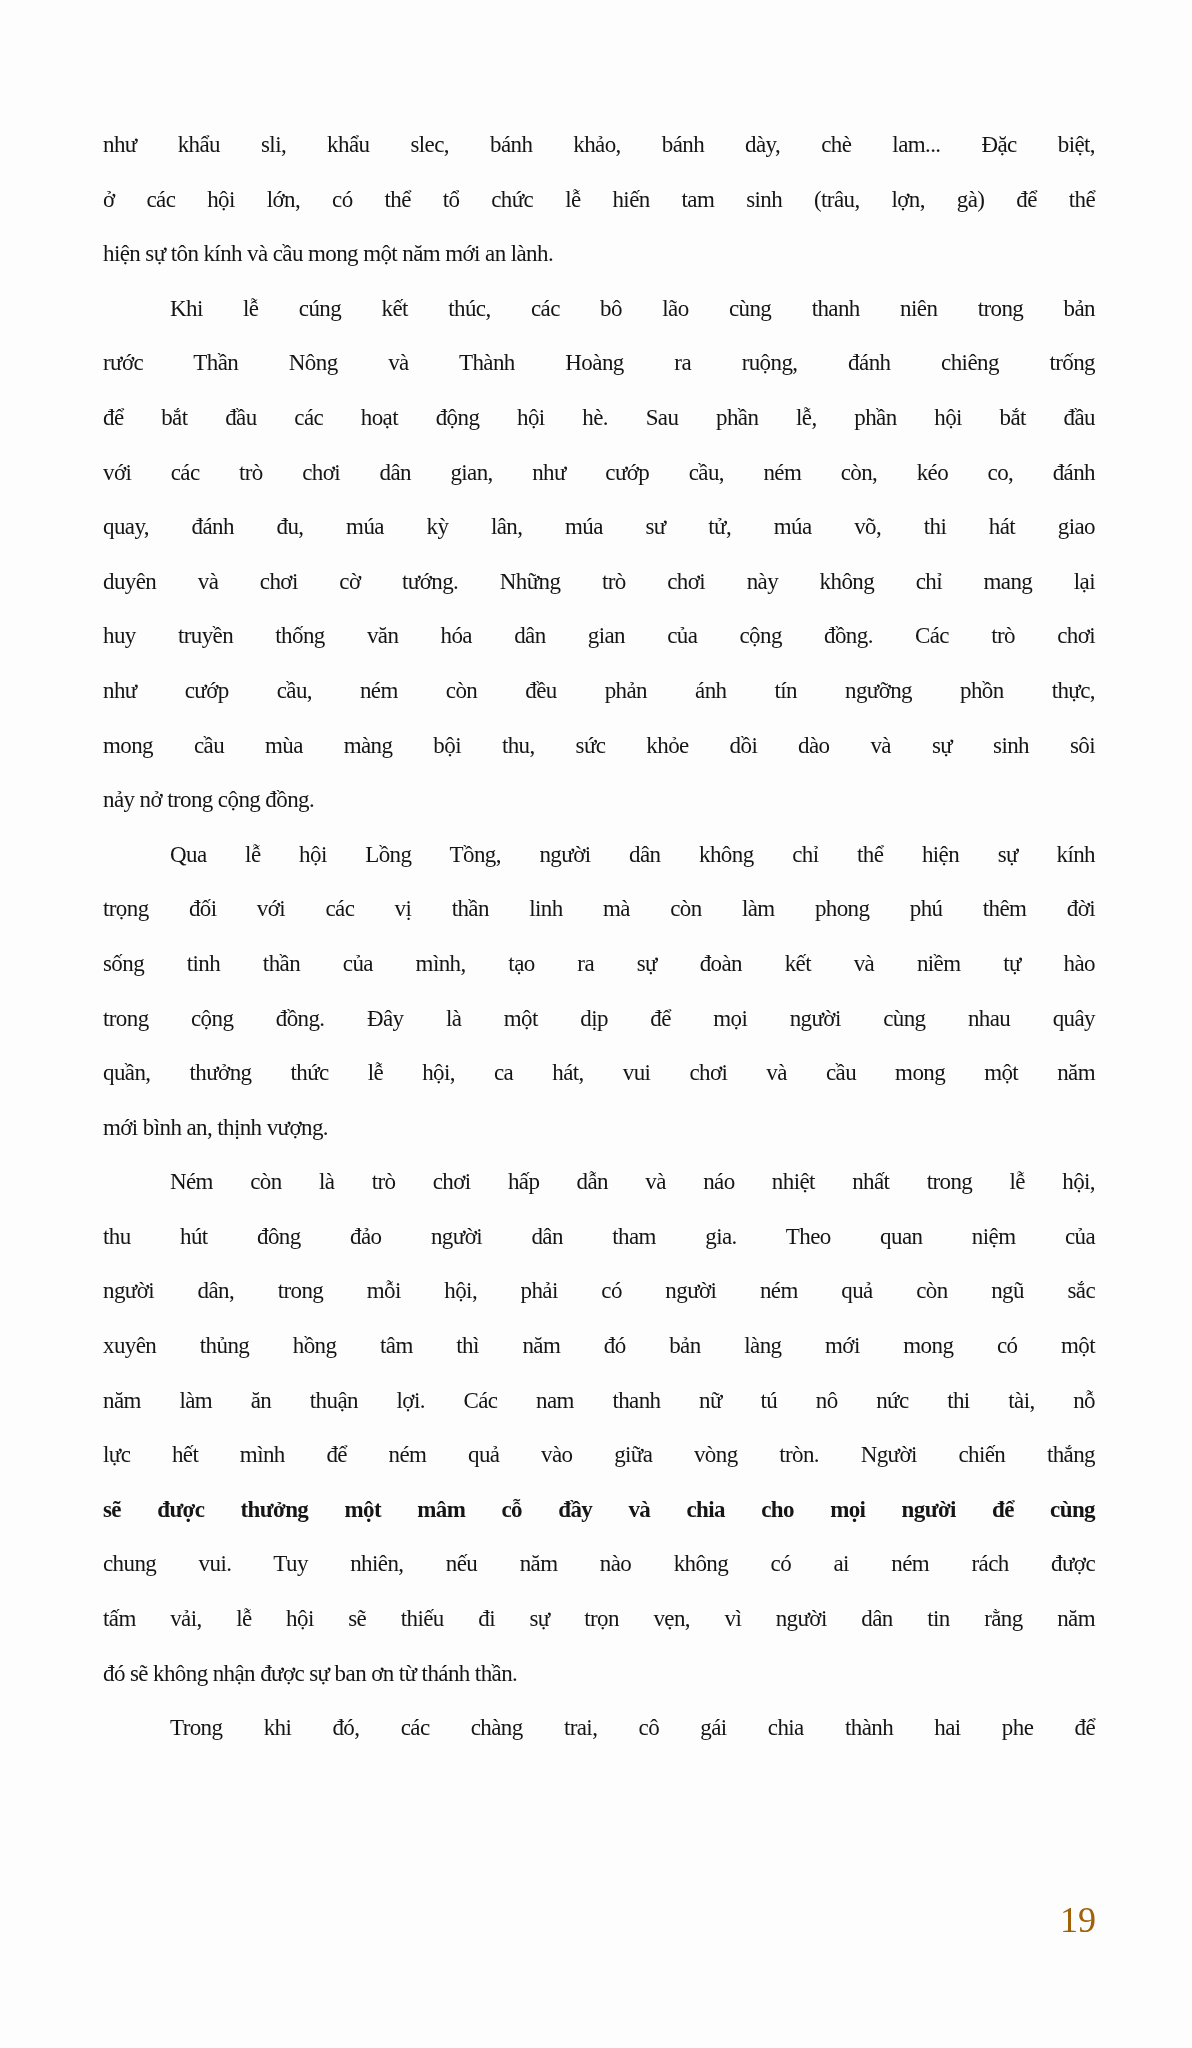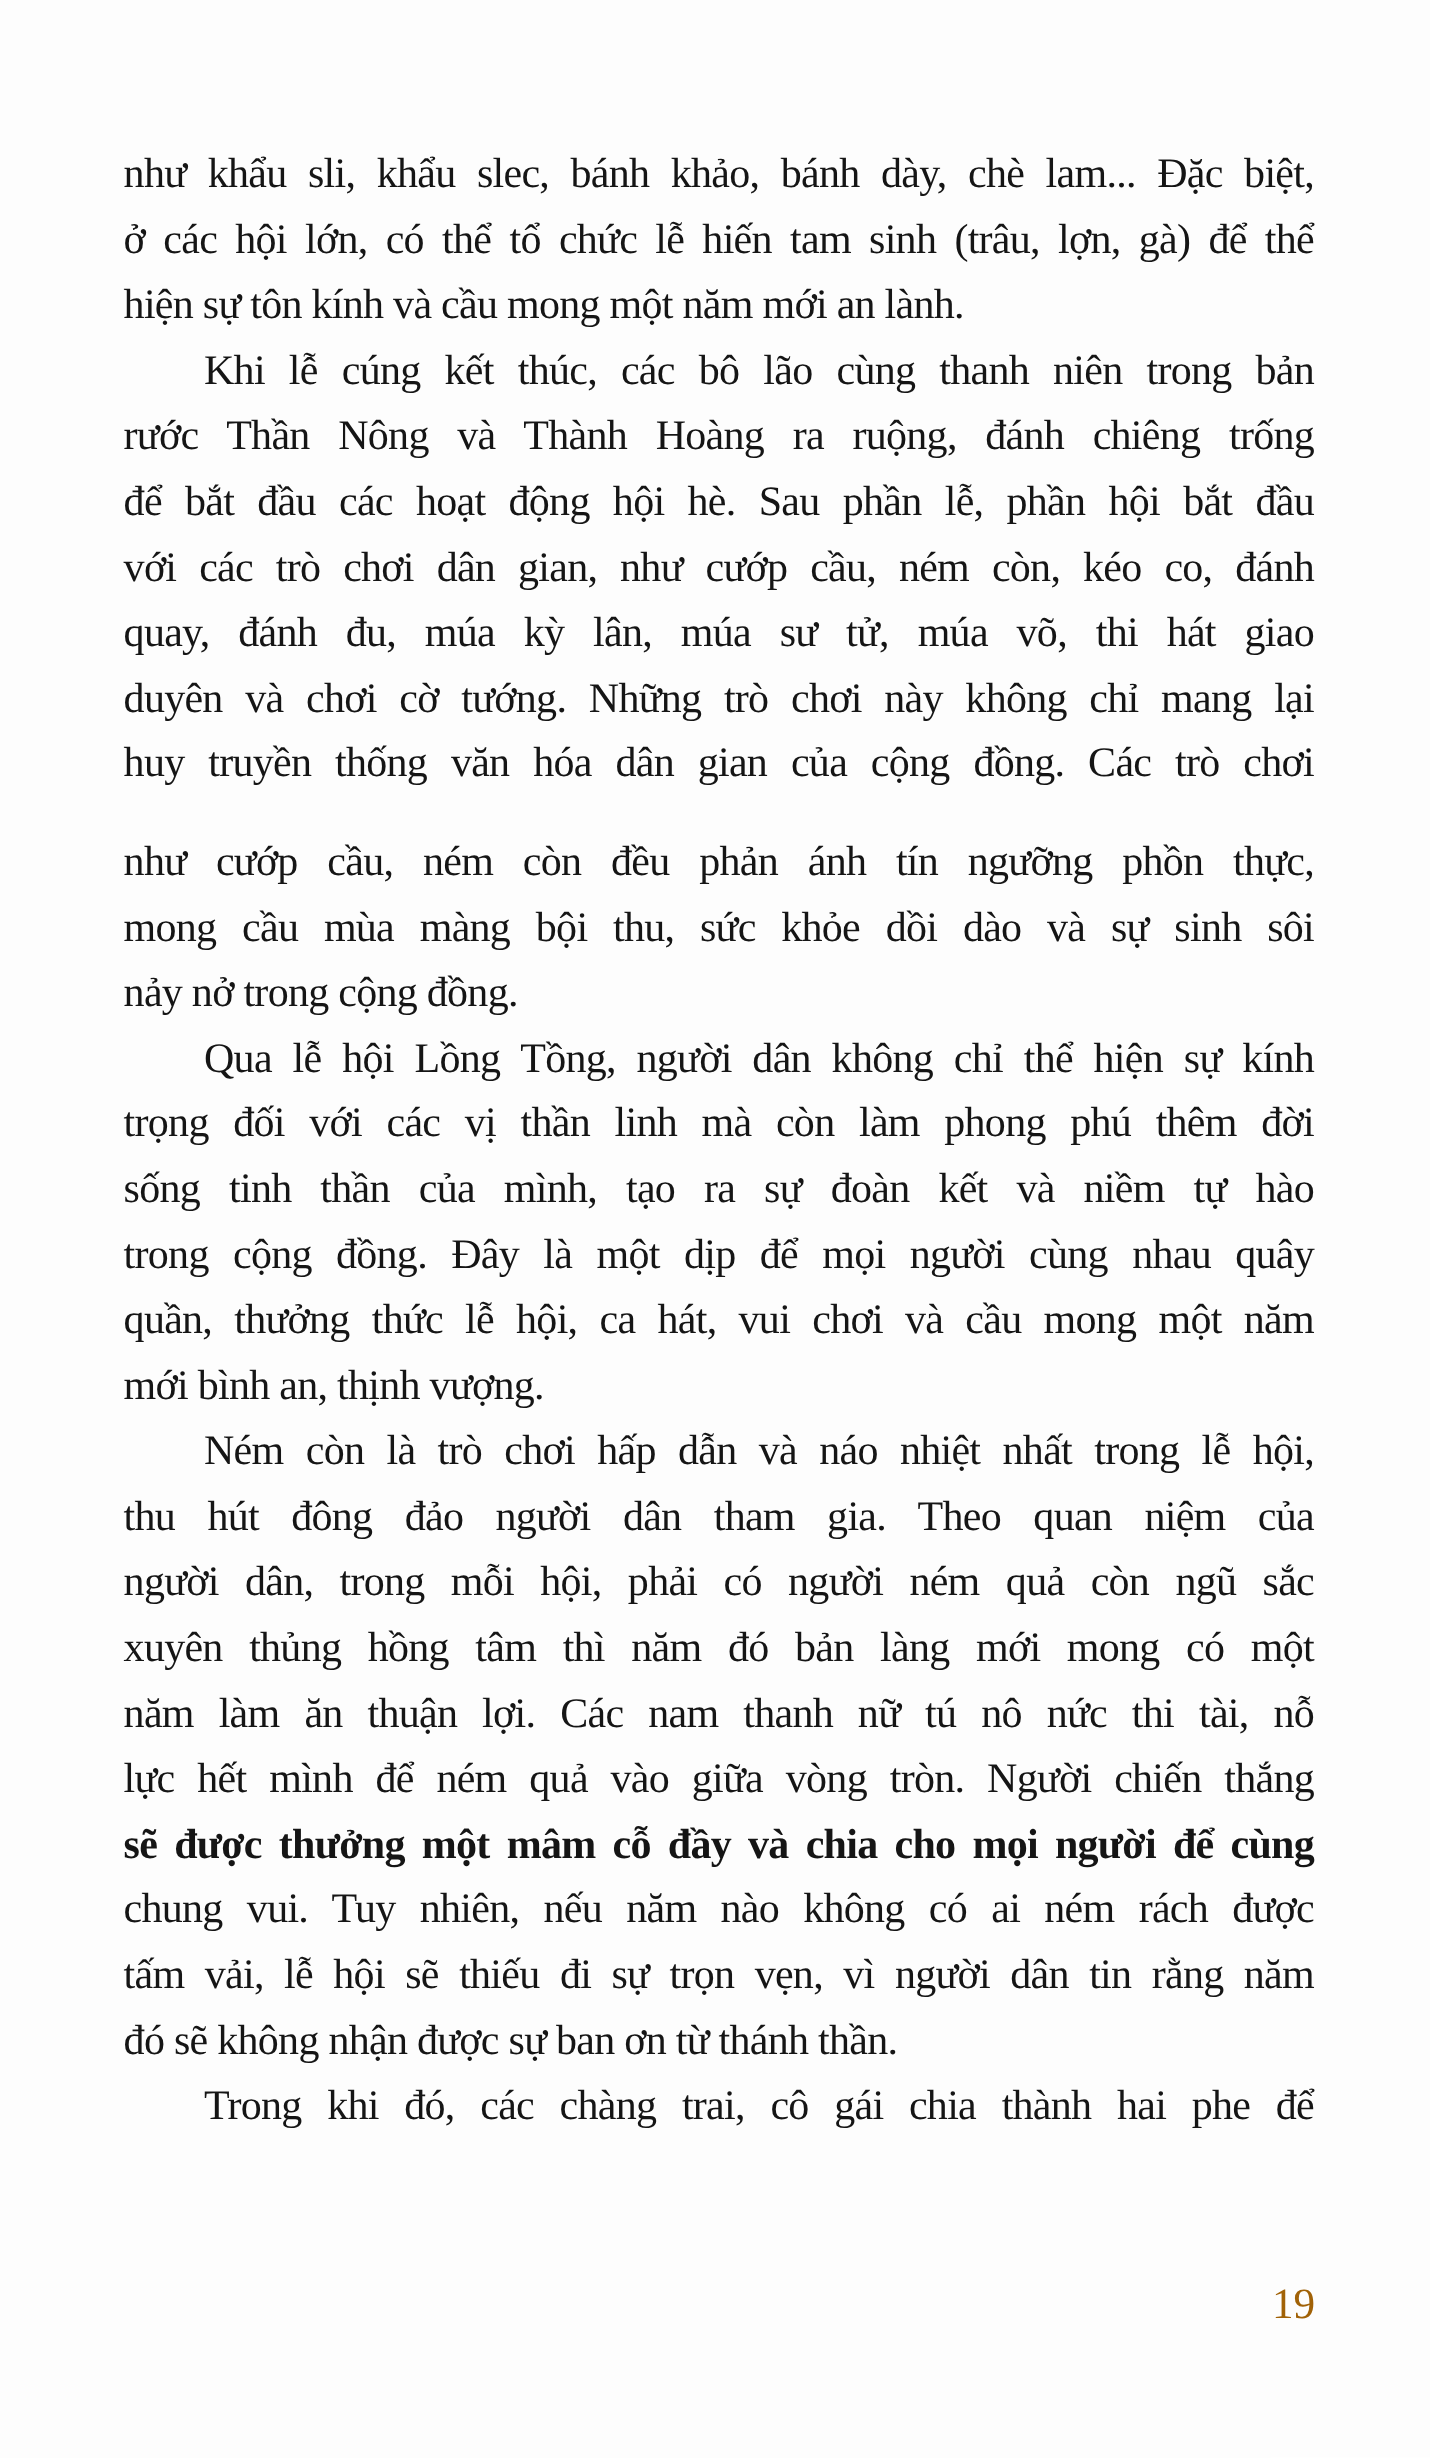--- a/index.html
+++ b/index.html
@@ -25,21 +25,21 @@
     .body-text {
       position: absolute;
       left: 103px;
       top: 118px;
       width: 992px;
     }
     .line {
       display: block;
       height: 54.6px;
       line-height: 54.6px;
-      font-size: 35px;
+      font-size: 23px;
       white-space: nowrap;
       text-align: justify;
       text-align-last: justify;
       letter-spacing: -0.6px;
       word-spacing: 0px;
       transform-origin: left center;
     }
     .line.indent {
       padding-left: 67px;
     }
@@ -71,21 +71,21 @@
     </div>
 
     <div>
       <span class="line indent" style="width: 992px; box-sizing: border-box;">Khi lễ cúng kết thúc, các bô lão cùng thanh niên trong bản</span>
       <span class="line" style="width: 992px; box-sizing: border-box;">rước Thần Nông và Thành Hoàng ra ruộng, đánh chiêng trống</span>
       <span class="line" style="width: 992px; box-sizing: border-box;">để bắt đầu các hoạt động hội hè. Sau phần lễ, phần hội bắt đầu</span>
       <span class="line" style="width: 992px; box-sizing: border-box;">với các trò chơi dân gian, như cướp cầu, ném còn, kéo co, đánh</span>
       <span class="line" style="width: 992px; box-sizing: border-box;">quay, đánh đu, múa kỳ lân, múa sư tử, múa võ, thi hát giao</span>
       <span class="line" style="width: 992px; box-sizing: border-box;">duyên và chơi cờ tướng. Những trò chơi này không chỉ mang lại</span>
       <span class="line" style="width: 992px; box-sizing: border-box;">huy truyền thống văn hóa dân gian của cộng đồng. Các trò chơi</span>
-      <span class="line" style="width: 992px; box-sizing: border-box; margin-top: 27px;">như cướp cầu, ném còn đều phản ánh tín ngưỡng phồn thực,</span>
+      <span class="line" style="width: 992px; box-sizing: border-box;">như cướp cầu, ném còn đều phản ánh tín ngưỡng phồn thực,</span>
       <span class="line" style="width: 992px; box-sizing: border-box;">mong cầu mùa màng bội thu, sức khỏe dồi dào và sự sinh sôi</span>
       <span class="line last" style="width: 992px; box-sizing: border-box;">nảy nở trong cộng đồng.</span>
     </div>
 
     <div>
       <span class="line indent" style="width: 992px; box-sizing: border-box;">Qua lễ hội Lồng Tồng, người dân không chỉ thể hiện sự kính</span>
       <span class="line" style="width: 992px; box-sizing: border-box;">trọng đối với các vị thần linh mà còn làm phong phú thêm đời</span>
       <span class="line" style="width: 992px; box-sizing: border-box;">sống tinh thần của mình, tạo ra sự đoàn kết và niềm tự hào</span>
       <span class="line" style="width: 992px; box-sizing: border-box;">trong cộng đồng. Đây là một dịp để mọi người cùng nhau quây</span>
       <span class="line" style="width: 992px; box-sizing: border-box;">quần, thưởng thức lễ hội, ca hát, vui chơi và cầu mong một năm</span>

